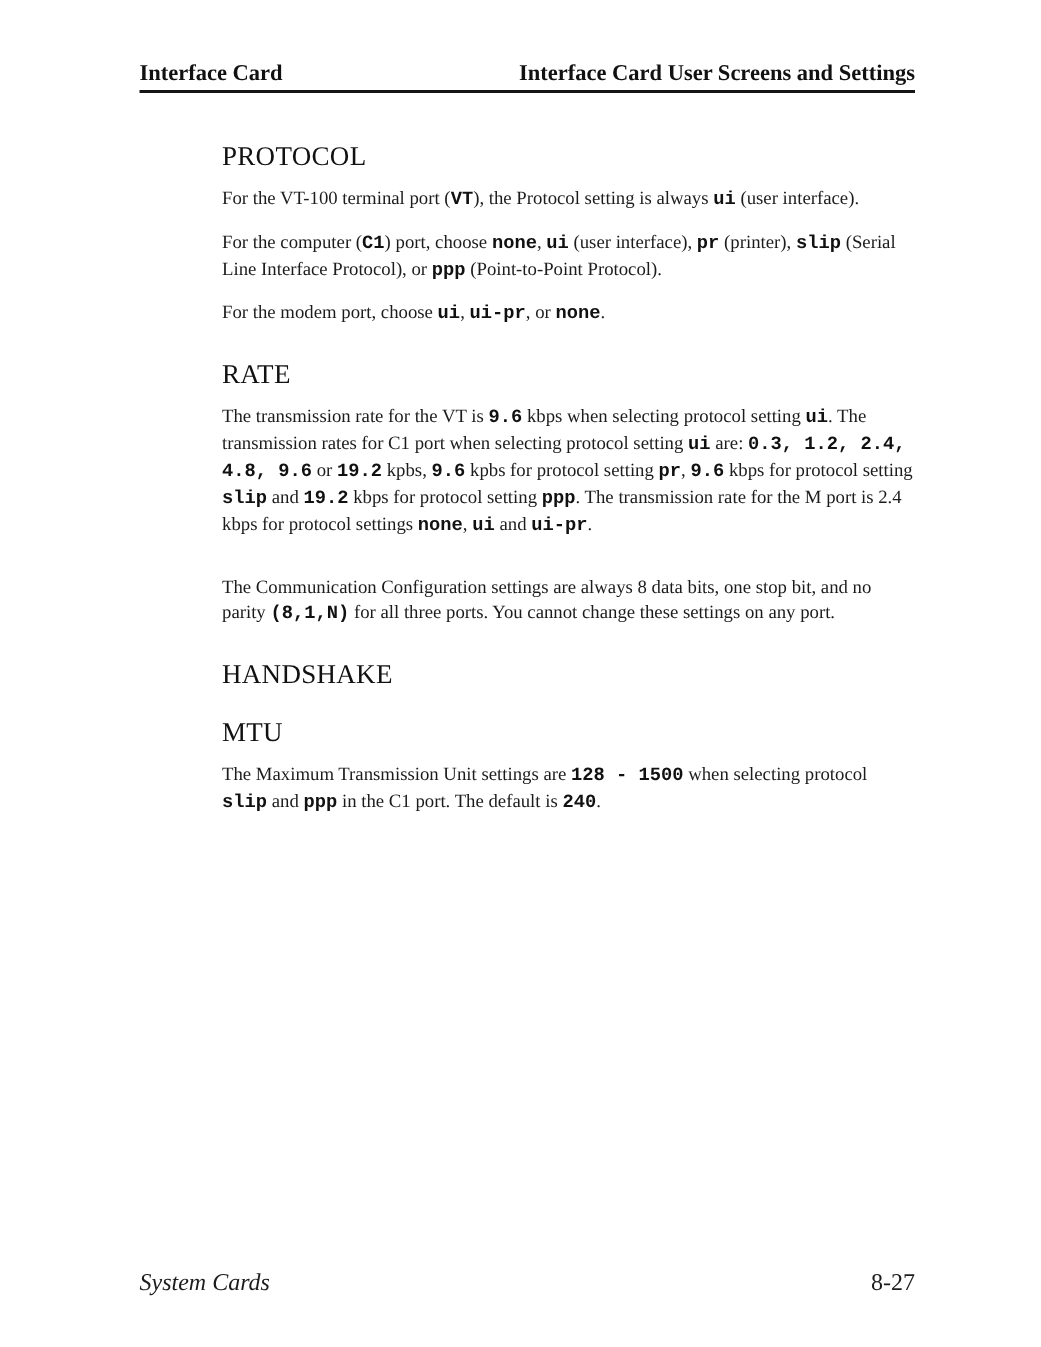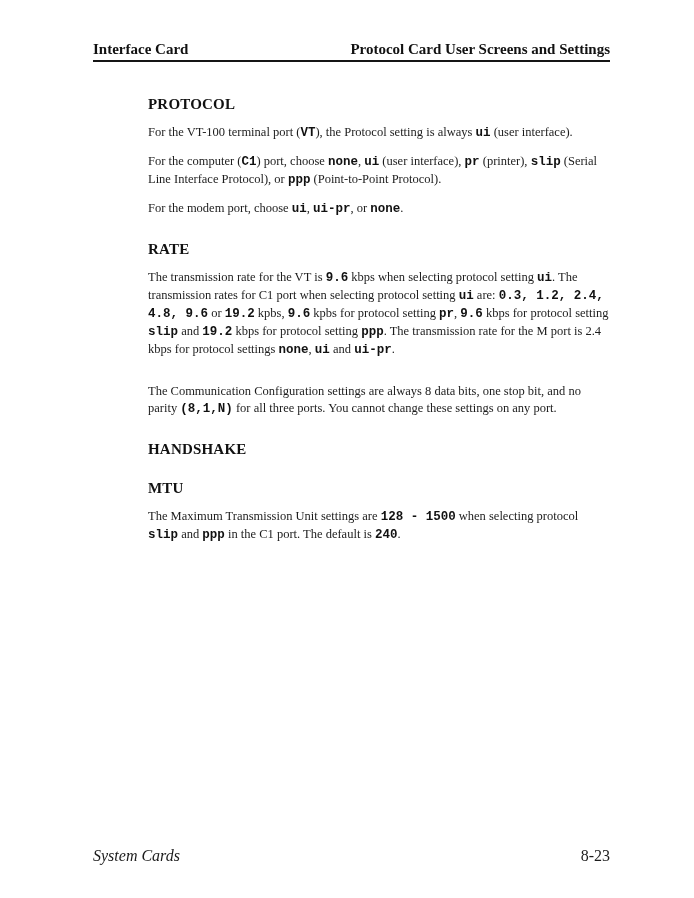--- a/index.html
+++ b/index.html
@@ -41,22 +41,22 @@
   }
   .content {
     position: absolute;
     top: 97px;
     left: 148px;
     width: 462px;
   }
   .section { margin: 24px 0 0 0; }
   .section:first-child { margin-top: 0; }
   .section-title {
-    font-size: 15px;
-    font-weight: bold;
+    font-size: 18px;
+    font-weight: normal;
     line-height: 15px;
     margin: 0 0 12px 0;
     color: #111;
     letter-spacing: 0.2px;
   }
   .para {
     font-size: 12.5px;
     line-height: 17px;
     margin: 0 0 11px 0;
     text-align: left;
@@ -75,21 +75,21 @@
   }
   .footer-left { font-style: italic; }
 </style>
 </head>
 <body>
 
 <div class="page">
 
   <header class="running-header">
     <span class="header-left">Interface Card</span>
-    <span class="header-right">Protocol Card User Screens and Settings</span>
+    <span class="header-right">Interface Card User Screens and Settings</span>
   </header>
 
   <hr class="header-rule">
 
   <main class="content" id="sections">
   <section class="section">
     <h2 class="section-title">PROTOCOL</h2>
   <p class="para">For the VT-100 terminal port (<b>VT</b>), the Protocol setting is always <b>ui</b> (user interface).</p>
         <p class="para">For the computer (<b>C1</b>) port, choose <b>none</b>, <b>ui</b> (user interface), <b>pr</b> (printer), <b>slip</b> (Serial Line Interface Protocol), or <b>ppp</b> (Point-to-Point Protocol).</p>
         <p class="para">For the modem port, choose <b>ui</b>, <b>ui-pr</b>, or <b>none</b>.</p>
@@ -109,16 +109,16 @@
       </section>
 
   <section class="section">
     <h2 class="section-title">MTU</h2>
   <p class="para">The Maximum Transmission Unit settings are <b>128 - 1500</b> when selecting protocol <b>slip</b> and <b>ppp</b> in the C1 port. The default is <b>240</b>.</p>
       </section>
 </main>
 
   <footer class="running-footer">
     <span class="footer-left">System Cards</span>
-    <span class="footer-right">8-23</span>
+    <span class="footer-right">8-27</span>
   </footer>
 
 </div>
 
 </body></html>

